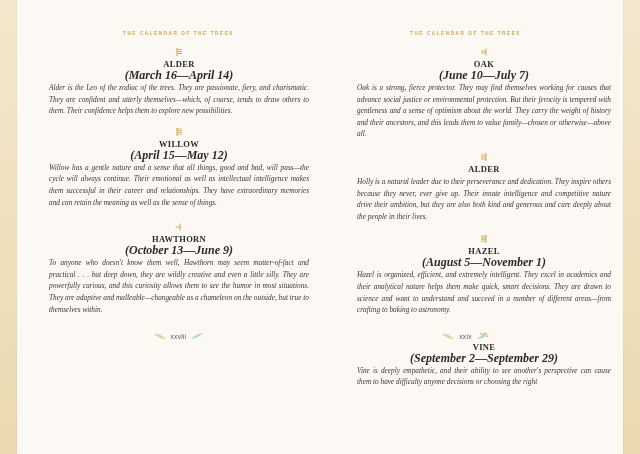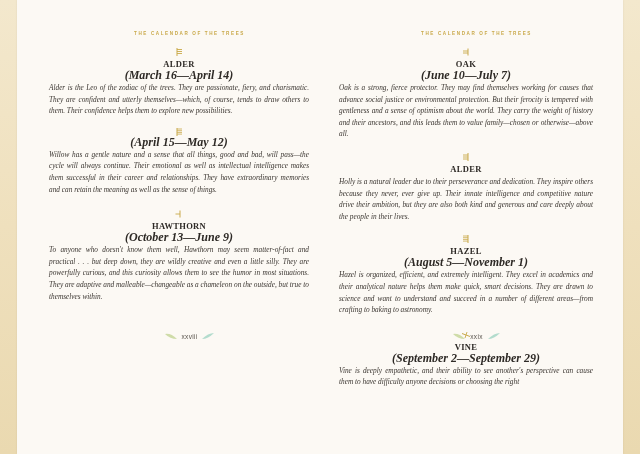--- a/index.html
+++ b/index.html
@@ -16,35 +16,35 @@
     .bg-strip-right {
       position: absolute; right: 0; top: 0; width: 17px; height: 454px;
       background: linear-gradient(180deg, #f3e8cd 0%, #efe0bd 50%, #ead9b0 100%);
     }
     .spread {
       position: absolute; left: 17px; top: 0; width: 606px; height: 454px;
       background: #fcf9f4;
       box-shadow: 0 0 2px rgba(0,0,0,0.08);
     }
     .page {
-      position: absolute; top: 0; height: 360px; padding-left: 22px;
+      position: absolute; top: 0; height: 360px;
     }
     .page.left { left: 0; width: 303px; }
     .page.right { left: 303px; width: 303px; }
     .running-head {
       position: absolute; top: 31px; left: 0; right: 0; text-align: center;
       font-family: "Liberation Sans", "DejaVu Sans", sans-serif;
       font-size: 4.6px; letter-spacing: 1.6px; color: #c9a94a;
       font-weight: bold;
     }
     .page.left .running-head { left: 20px; right: 0; }
     .page.right .running-head { left: 0; right: 12px; }
     .entries { position: absolute; top: 47px; }
     .page.left .entries { left: 32px; width: 260px; }
-    .page.right .entries { left: 19px; width: 254px; }
+    .page.right .entries { left: 37px; width: 254px; }
     .entry { text-align: center; }
     .entry-icon {
       display: block; margin: 0 auto; width: 10px; height: 10px;
     }
     .entry-title {
       font-size: 8.5px; font-weight: bold; letter-spacing: 0.3px;
       margin-top: 2px; line-height: 11px; color: #2e2a26;
     }
     .entry-dates {
       font-size: 12px; font-style: italic; font-weight: bold;
@@ -94,20 +94,21 @@
       </div>
 
       <div class="entry">
         <svg class="entry-icon" viewBox="0 0 10 10">
           <line x1="3" y1="1" x2="3" y2="9" stroke="#c9a94a" stroke-width="1"></line>
           <line x1="3" y1="2" x2="8" y2="2" stroke="#c9a94a" stroke-width="0.8"></line>
           <line x1="3" y1="3.7" x2="8" y2="3.7" stroke="#c9a94a" stroke-width="0.8"></line>
           <line x1="3" y1="5.4" x2="8" y2="5.4" stroke="#c9a94a" stroke-width="0.8"></line>
           <line x1="3" y1="7.1" x2="8" y2="7.1" stroke="#c9a94a" stroke-width="0.8"></line>
         </svg>
+        <div class="entry-title">WILLOW</div>
         <div class="entry-dates">(April 15—May 12)</div>
         <div class="entry-body">Willow has a gentle nature and a sense that all things, good and bad, will pass—the cycle will always continue. Their emotional as well as intellec­tual intelligence makes them successful in their career and relationships. They have extraordinary memories and can retain the meaning as well as the sense of things.</div>
       </div>
 
       <div class="entry" style="margin-top:14px;">
         <svg class="entry-icon" viewBox="0 0 10 10">
           <line x1="6" y1="1.5" x2="6" y2="8.5" stroke="#c9a94a" stroke-width="1"></line>
           <line x1="1.5" y1="5" x2="6" y2="5" stroke="#c9a94a" stroke-width="0.9"></line>
         </svg>
         <div class="entry-title">HAWTHORN</div>

